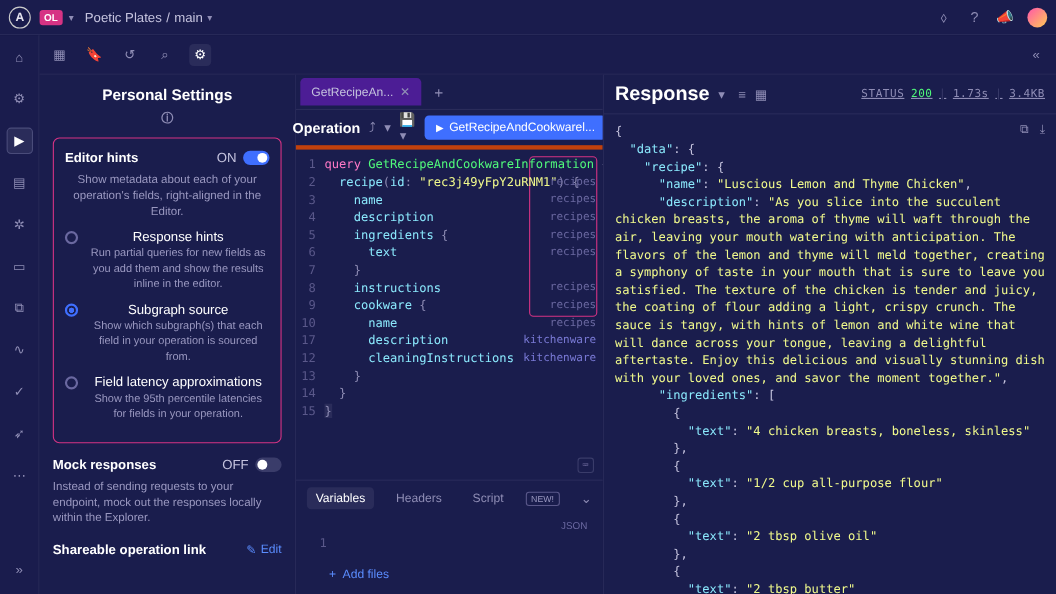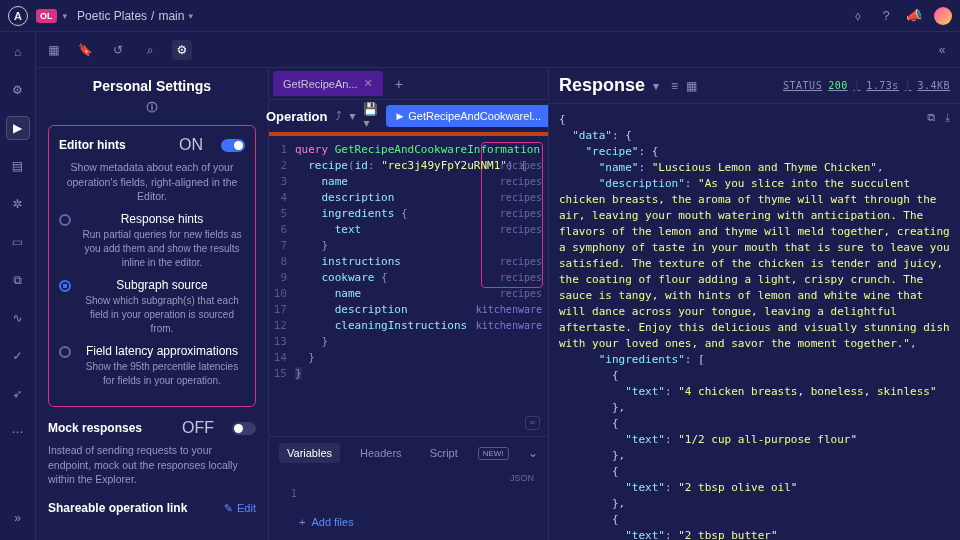--- a/index.html
+++ b/index.html
@@ -22,21 +22,21 @@
 .toolbar .tb-icon.active { background: #2a2c5a; color: #fff; }
 .toolbar .collapse { margin-left: auto; }
 .panes { flex: 1; display: flex; min-height: 0; }
 .settings-pane { width: 232px; background: #1a1d4d; padding: 10px 12px; overflow-y: auto; }
 .settings-pane::-webkit-scrollbar { width: 0; }
 .settings-title { font-size: 14px; font-weight: 600; color: #fff; display: flex; align-items: center; gap: 6px; margin-bottom: 10px; flex-direction: column; }
 .settings-title .info { color: #8f8db5; font-size: 11px; }
 .highlight-box { border: 1.5px solid #d63384; border-radius: 6px; padding: 10px; margin-bottom: 12px; text-align: center; }
 .section-head { display: flex; justify-content: space-between; align-items: center; margin-bottom: 6px; }
 .section-head .title { font-size: 12px; font-weight: 600; color: #fff; }
-.toggle-wrap { display: flex; align-items: center; gap: 18px; font-size: 16px; color: #c5c3de; }
+.toggle-wrap { display: flex; align-items: center; gap: 6px; font-size: 12px; color: #c5c3de; }
 .toggle { width: 24px; height: 13px; border-radius: 7px; position: relative; }
 .toggle.on { background: #3f6fff; }
 .toggle.off { background: #3a3c6a; }
 .toggle::after { content: ''; position: absolute; width: 9px; height: 9px; background: #fff; border-radius: 50%; top: 2px; }
 .toggle.on::after { right: 2px; }
 .toggle.off::after { left: 2px; }
 .section-desc { font-size: 10.5px; color: #9a98c0; line-height: 1.4; margin-bottom: 8px; }
 .radio-item { display: flex; gap: 8px; margin-bottom: 8px; }
 .radio { width: 12px; height: 12px; border-radius: 50%; border: 2px solid #6a68a0; flex-shrink: 0; margin-top: 2px; }
 .radio.selected { border-color: #3f6fff; background: radial-gradient(circle,#3f6fff 40%,transparent 45%); }

